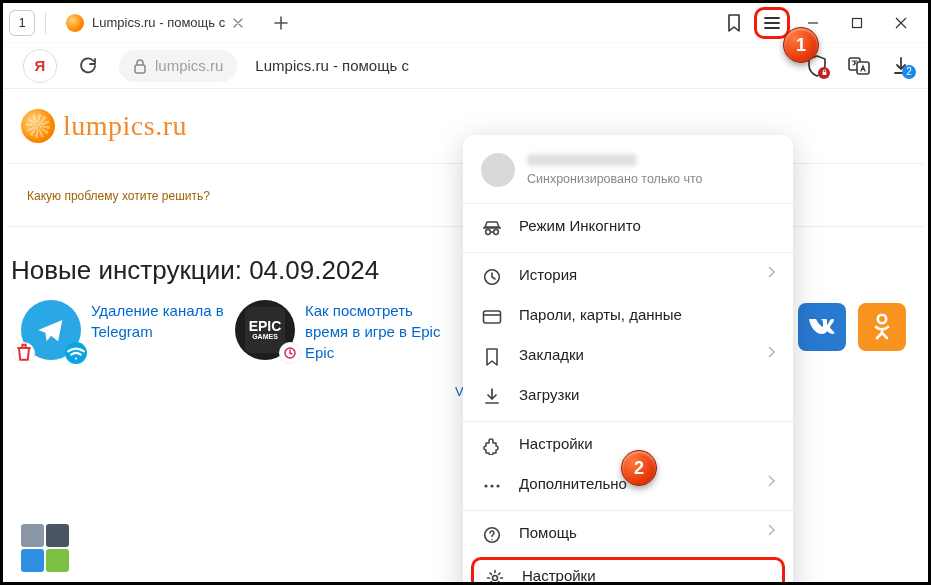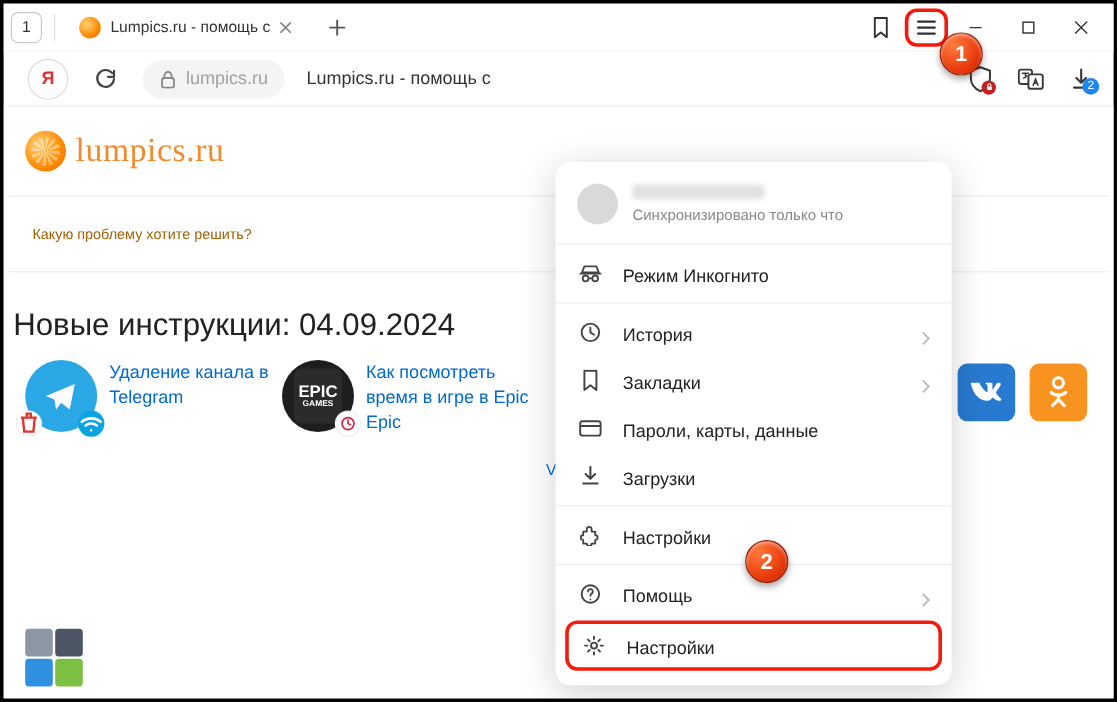--- a/index.html
+++ b/index.html
@@ -72,21 +72,21 @@
   .os-icon{width:48px;height:48px;display:grid;grid-template-columns:1fr 1fr;grid-template-rows:1fr 1fr;gap:2px;}
   .os-icon div{border-radius:3px;}
   .os-text{font-size:25px;color:var(--link-blue);}
   
   .menu{position:absolute;top:46px;left:460px;width:330px;background:#fff;border-radius:12px;box-shadow:0 6px 30px rgba(0,0,0,.18);padding:8px 0 10px 0;z-index:50;}
   .menu-profile{display:flex;align-items:center;padding:10px 18px 12px 18px;}
   .avatar{width:34px;height:34px;border-radius:50%;background:#d9d9d9;margin-right:12px;flex-shrink:0;}
   .profile-name{height:12px;width:110px;background:#e0e0e0;border-radius:4px;filter:blur(2px);margin-bottom:6px;}
   .profile-status{font-size:12.5px;color:#888;}
   .menu-sep{height:1px;background:var(--light-border);margin:4px 0;}
-  .menu-item{display:flex;align-items:flex-end;padding:9px 18px;font-size:15px;color:var(--menu-text);cursor:pointer;}
+  .menu-item{display:flex;align-items:flex-start;padding:9px 18px;font-size:15px;color:var(--menu-text);cursor:pointer;}
   .menu-ic{width:22px;height:22px;margin-right:16px;display:flex;align-items:center;justify-content:center;color:#444;flex-shrink:0;}
   .menu-label{flex:1;}
   .menu-chevron{color:#bbb;}
   .settings-highlight{border:3px solid var(--red-highlight);border-radius:10px;margin:2px 8px;padding:7px 10px;}
   
   .callout{position:absolute;width:36px;height:36px;border-radius:50%;background:radial-gradient(circle at 32% 30%,#ff7a3c,#e83a0c 62%,#b5260a);box-shadow:0 3px 6px rgba(0,0,0,.35),inset 0 2px 3px rgba(255,255,255,.45);display:flex;align-items:center;justify-content:center;color:#fff;font-weight:bold;font-size:18px;z-index:60;border:1px solid #8f1f06;}
   .callout.c1{top:24px;left:780px;}
   .callout.c2{top:447px;left:618px;}
   svg{display:block;}
 </style>
@@ -286,56 +286,71 @@
           </span>
       <span class="menu-label">История</span>
       <span class="menu-chevron">
             <svg width="8" height="12" viewBox="0 0 8 12">
               <path d="M2 1l5 5-5 5" fill="none" stroke="currentColor" stroke-width="1.6"></path>
             </svg>
           </span>
     </div>
     <div class="menu-item">
       <span class="menu-ic">
+            <svg width="20" height="16" viewBox="0 0 20 16">
+              <rect x="1.5" y="2" width="17" height="12" rx="2" fill="none" stroke="currentColor" stroke-width="1.6"></rect>
+              <path d="M1.5 6h17" stroke="currentColor" stroke-width="1.6"></path>
+            </svg>
+          </span>
+      <span class="menu-label">Пароли, карты, данные</span>
+    </div>
+    <div class="menu-item">
+      <span class="menu-ic">
             <svg width="14" height="18" viewBox="0 0 14 18">
               <path d="M2 1h10v16l-5-4-5 4z" fill="none" stroke="currentColor" stroke-width="1.6" stroke-linejoin="round"></path>
             </svg>
           </span>
       <span class="menu-label">Закладки</span>
       <span class="menu-chevron">
             <svg width="8" height="12" viewBox="0 0 8 12">
               <path d="M2 1l5 5-5 5" fill="none" stroke="currentColor" stroke-width="1.6"></path>
             </svg>
           </span>
     </div>
     <div class="menu-item">
       <span class="menu-ic">
-            <svg width="20" height="16" viewBox="0 0 20 16">
-              <rect x="1.5" y="2" width="17" height="12" rx="2" fill="none" stroke="currentColor" stroke-width="1.6"></rect>
-              <path d="M1.5 6h17" stroke="currentColor" stroke-width="1.6"></path>
-            </svg>
-          </span>
-      <span class="menu-label">Пароли, карты, данные</span>
-    </div>
-    <div class="menu-item">
-      <span class="menu-ic">
             <svg width="16" height="18" viewBox="0 0 16 18">
               <path d="M8 1v10M4 7l4 4 4-4M2 15h12" stroke="currentColor" stroke-width="1.7" fill="none" stroke-linecap="round" stroke-linejoin="round"></path>
             </svg>
           </span>
       <span class="menu-label">Загрузки</span>
     </div>
     <div class="menu-sep"></div>
     <div class="menu-item">
       <span class="menu-ic">
             <svg width="18" height="18" viewBox="0 0 18 18">
               <path d="M3 6h3V4a2 2 0 1 1 4 0v2h3v3a2 2 0 1 1 0 4v3H10a2 2 0 1 1-4 0H3v-3a2 2 0 1 1 0-4z" fill="none" stroke="currentColor" stroke-width="1.5" stroke-linejoin="round"></path>
             </svg>
           </span>
       <span class="menu-label">Настройки</span>
+    </div>
+    <div class="menu-item">
+      <span class="menu-ic">
+            <svg width="18" height="6" viewBox="0 0 18 6">
+              <circle cx="3" cy="3" r="1.6" fill="currentColor"></circle>
+              <circle cx="9" cy="3" r="1.6" fill="currentColor"></circle>
+              <circle cx="15" cy="3" r="1.6" fill="currentColor"></circle>
+            </svg>
+          </span>
+      <span class="menu-label">Дополнительно</span>
+      <span class="menu-chevron">
+            <svg width="8" height="12" viewBox="0 0 8 12">
+              <path d="M2 1l5 5-5 5" fill="none" stroke="currentColor" stroke-width="1.6"></path>
+            </svg>
+          </span>
     </div>
     <div class="menu-sep"></div>
     <div class="menu-item">
       <span class="menu-ic">
             <svg width="18" height="18" viewBox="0 0 18 18">
               <circle cx="9" cy="9" r="7.3" fill="none" stroke="currentColor" stroke-width="1.6"></circle>
               <path d="M7 7a2 2 0 1 1 3 1.7c-.7.4-1 1-1 1.8M9 13.5h.01" stroke="currentColor" stroke-width="1.5" fill="none" stroke-linecap="round"></path>
             </svg>
           </span>
       <span class="menu-label">Помощь</span>

